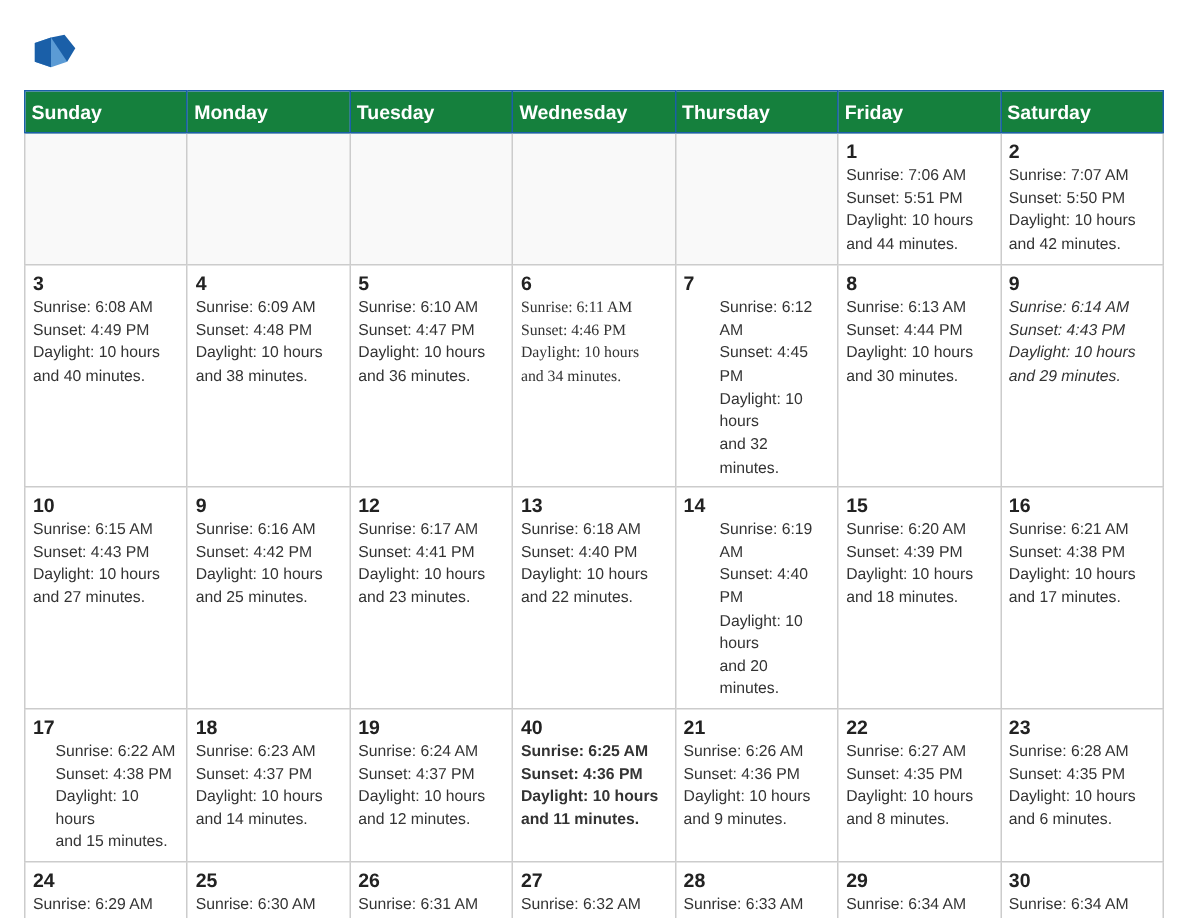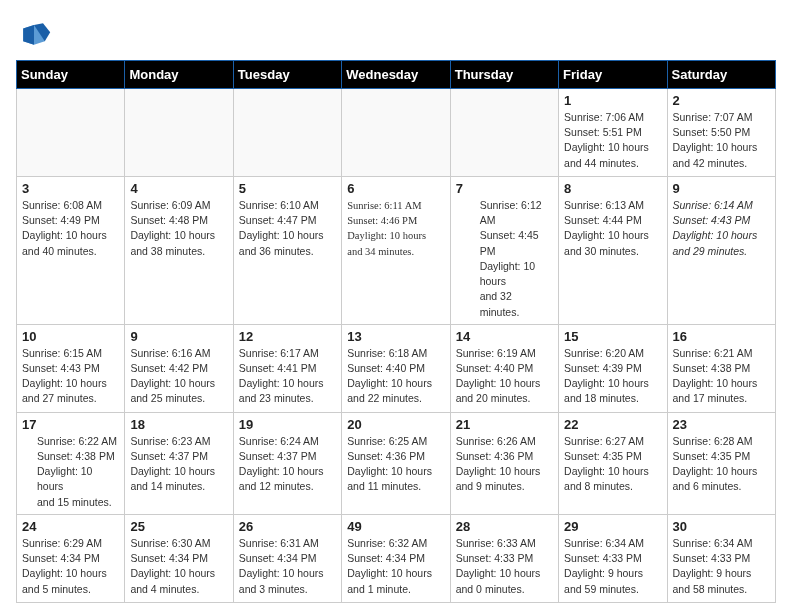--- a/index.html
+++ b/index.html
@@ -44,21 +44,21 @@
     .location {
       font-size: 16px;
       color: #444;
     }
     .calendar {
       width: 100%;
       border-collapse: collapse;
       table-layout: fixed;
     }
     .calendar th {
-      background: #000000;
+      background: #15803d;
       color: #fff;
       font-size: 13px;
       font-weight: bold;
       padding: 6px 4px;
       text-align: left;
       border: 1px solid #1a5fa8;
     }
     .calendar td {
       border: 1px solid #ccc;
       vertical-align: top;
@@ -213,21 +213,21 @@
         </td>
         <td>
           <div class="day-number">13</div>
           <div class="day-info" style="white-space: pre-line;">Sunrise: 6:18 AM
 Sunset: 4:40 PM
 Daylight: 10 hours
 and 22 minutes.</div>
         </td>
         <td>
           <div class="day-number">14</div>
-          <div class="day-info" style="white-space: pre-line;">Sunrise: 6:19 AM
+          <div class="day-info" style="white-space: pre-line; margin-left: 24px;">Sunrise: 6:19 AM
 Sunset: 4:40 PM
 Daylight: 10 hours
 and 20 minutes.</div>
         </td>
         <td>
           <div class="day-number">15</div>
           <div class="day-info" style="white-space: pre-line;">Sunrise: 6:20 AM
 Sunset: 4:39 PM
 Daylight: 10 hours
 and 18 minutes.</div>
@@ -256,22 +256,22 @@
 and 14 minutes.</div>
         </td>
         <td>
           <div class="day-number">19</div>
           <div class="day-info" style="white-space: pre-line;">Sunrise: 6:24 AM
 Sunset: 4:37 PM
 Daylight: 10 hours
 and 12 minutes.</div>
         </td>
         <td>
-          <div class="day-number">20</div>
-          <div class="day-info" style="white-space: pre-line;">Sunrise: 6:25 AM
+          <div class="day-number">40</div>
+          <div class="day-info" style="white-space: pre-line; font-weight: bold;">Sunrise: 6:25 AM
 Sunset: 4:36 PM
 Daylight: 10 hours
 and 11 minutes.</div>
         </td>
         <td>
           <div class="day-number">21</div>
           <div class="day-info" style="white-space: pre-line;">Sunrise: 6:26 AM
 Sunset: 4:36 PM
 Daylight: 10 hours
 and 9 minutes.</div>
@@ -307,21 +307,21 @@
 and 4 minutes.</div>
         </td>
         <td>
           <div class="day-number">26</div>
           <div class="day-info" style="white-space: pre-line;">Sunrise: 6:31 AM
 Sunset: 4:34 PM
 Daylight: 10 hours
 and 3 minutes.</div>
         </td>
         <td>
-          <div class="day-number">49</div>
+          <div class="day-number">27</div>
           <div class="day-info" style="white-space: pre-line;">Sunrise: 6:32 AM
 Sunset: 4:34 PM
 Daylight: 10 hours
 and 1 minute.</div>
         </td>
         <td>
           <div class="day-number">28</div>
           <div class="day-info" style="white-space: pre-line;">Sunrise: 6:33 AM
 Sunset: 4:33 PM
 Daylight: 10 hours

